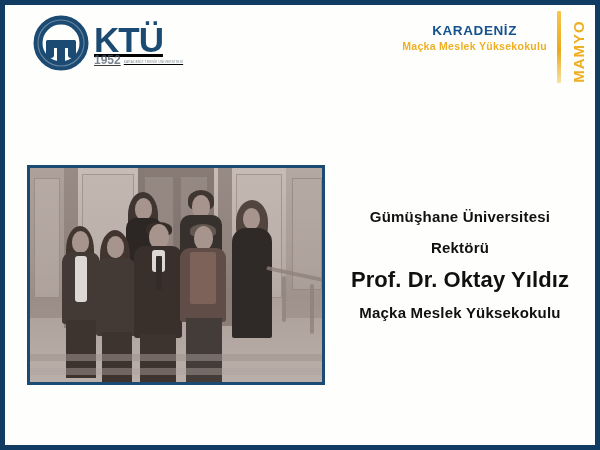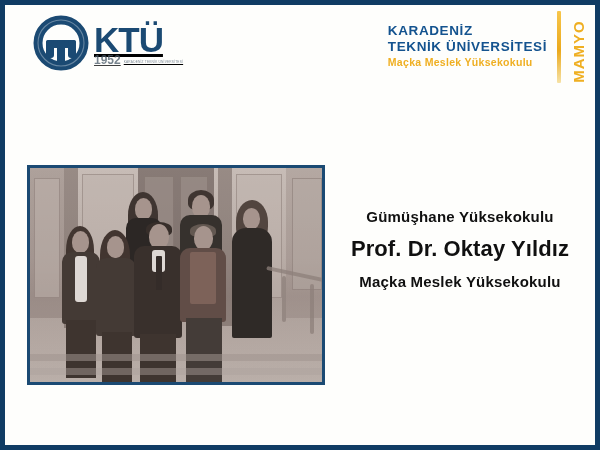--- a/index.html
+++ b/index.html
@@ -79,21 +79,21 @@
     color:#7b8894;
     letter-spacing:.2px;
     white-space:nowrap;
     padding-bottom:1px;
   }
 
   
   #header-right {
     position:absolute;
     right:48px; top:18px;
-    text-align:left;
+    text-align:center;
   }
   .hdr-line1, .hdr-line2 {
     font-family:"Liberation Sans", sans-serif;
     font-weight:bold;
     font-size:13.5px;
     line-height:16px;
     letter-spacing:.6px;
     color:#14538f;
   }
   .hdr-line3 {
@@ -247,21 +247,20 @@
         <div id="logo-ktu">KTÜ</div>
         <div id="logo-sub">
           <span id="logo-year">1952</span>
           <span id="logo-fine">KARADENİZ TEKNİK ÜNİVERSİTESİ</span>
         </div>
       </div>
     </div>
 
     <div id="header-right">
       <div class="hdr-line1">KARADENİZ</div>
-      <div class="hdr-line2">TEKNİK ÜNİVERSİTESİ</div>
       <div class="hdr-line3">Maçka Meslek Yüksekokulu</div>
     </div>
 
     <div id="gold-rule"></div>
 
     <div id="mamyo">
       <span>MAMYO</span>
     </div>
   </div>
 
@@ -327,18 +326,19 @@
 
       <div class="rail" style="left:236px; top:104px; width:58px; height:4px; transform:rotate(12deg);"></div>
       <div class="rail" style="left:252px; top:108px; width:4px;  height:46px;"></div>
       <div class="rail" style="left:280px; top:116px; width:4px;  height:50px;"></div>
       <div class="step" style="left:0;   top:186px; width:298px; height:7px;"></div>
       <div class="step" style="left:0;   top:200px; width:298px; height:7px; background:rgba(180,160,150,.45);"></div>
     </div>
   </div>
 
   <div id="caption">
-    <div class="cap-line">Gümüşhane Yüksekokulu</div>
+    <div class="cap-line">Gümüşhane Üniversitesi</div>
+    <div class="cap-line">Rektörü</div>
     <div class="cap-line big">Prof. Dr. Oktay Yıldız</div>
     <div class="cap-line">Maçka Meslek Yüksekokulu</div>
   </div>
 
 </div>
 
 </body></html>

